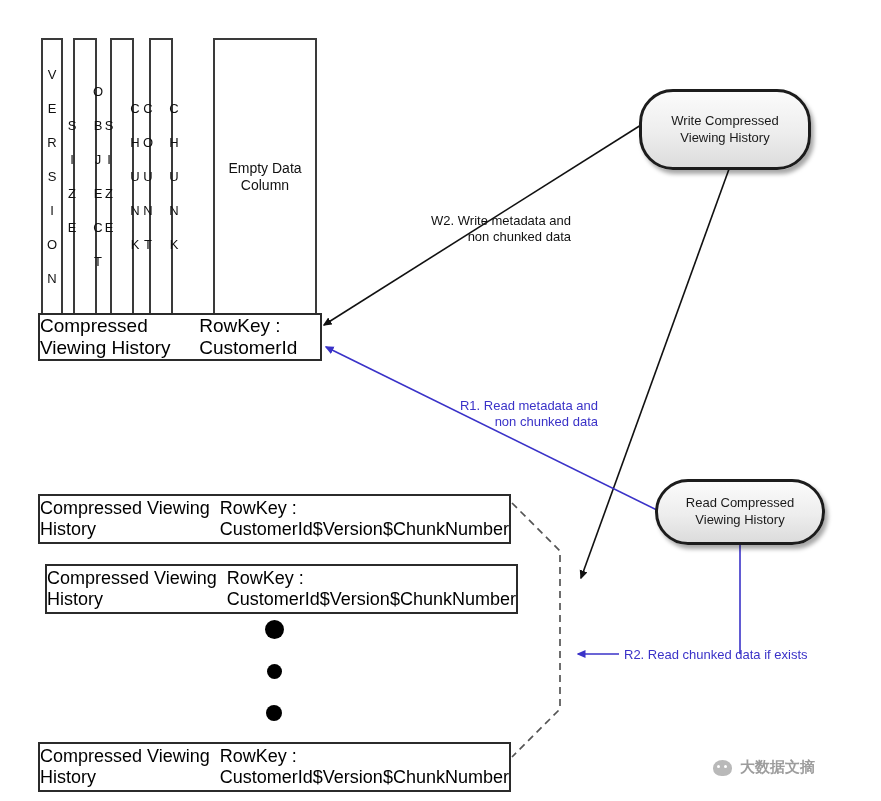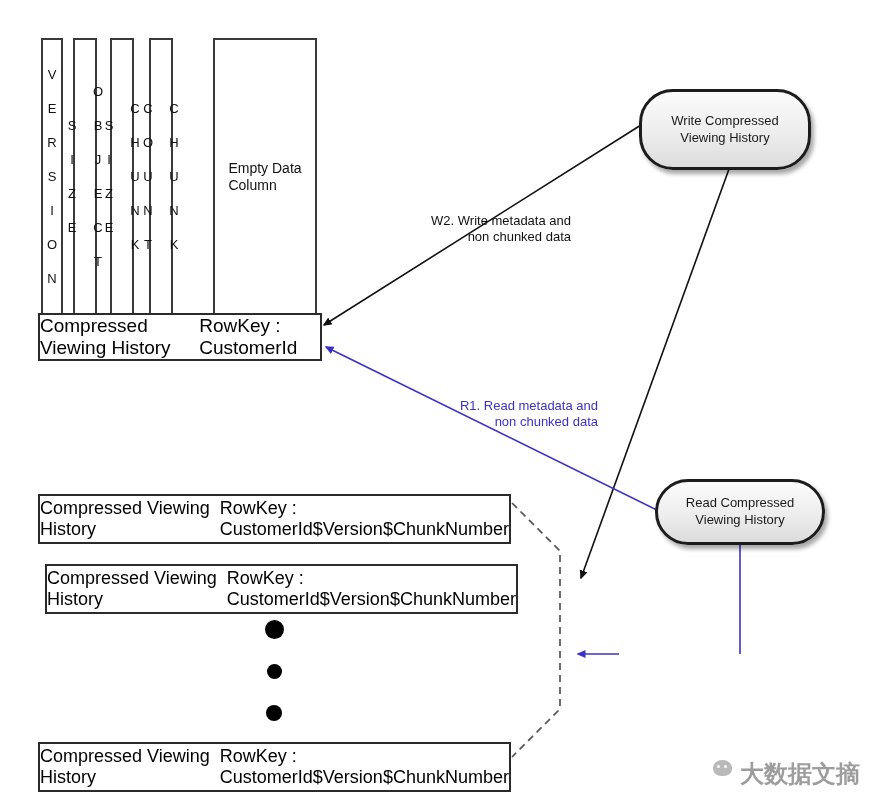--- a/index.html
+++ b/index.html
@@ -49,20 +49,21 @@
 
   
   .empty-col {
     position: absolute;
     border: 2px solid #3a3a3a;
     background: #ffffff;
     box-sizing: border-box;
     display: flex;
     align-items: center;
     justify-content: center;
+    text-align: center;
     font-size: 14px;
     color: #111;
     line-height: 1.25;
   }
 
   
   .rk-box {
     position: absolute;
     border: 2px solid #2b2b2b;
     background: #ffffff;
@@ -119,21 +120,21 @@
     position: absolute;
     color: #e2e2e2;
     font-size: 27px;
     letter-spacing: 1px;
     white-space: nowrap;
     user-select: none;
   }
   .wm-dark {
     position: absolute;
     color: #9d9d9d;
-    font-size: 24px;
+    font-size: 15px;
     font-weight: bold;
     letter-spacing: 0px;
     white-space: nowrap;
     user-select: none;
   }
   .wm-icon {
     position: absolute;
     width: 19px;
     height: 16px;
     border-radius: 50% 50% 45% 45%;
@@ -244,17 +245,20 @@
     <div>W2. Write metadata  and</div>
     <div>non chunked data</div>
   </div>
 
 
   <div class="edge-label blue" style="left:420px; top:398px; width:178px;">
     <div>R1.  Read metadata and</div>
     <div>non chunked  data</div>
   </div>
 
+  <div class="edge-label blue" style="left:624px; top:647px; width:200px; text-align:left;">
+    <div>R2. Read chunked data if exists</div>
+  </div>
 
   <div class="wm-icon" style="left:713px; top:760px;"></div>
   <div class="wm-dark" style="left:740px; top:758px;">大数据文摘</div>
 
 </div>
 
 </body></html>

